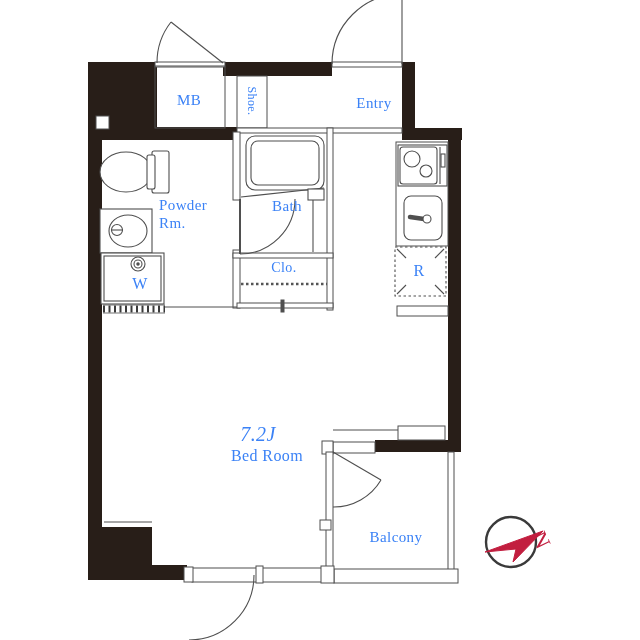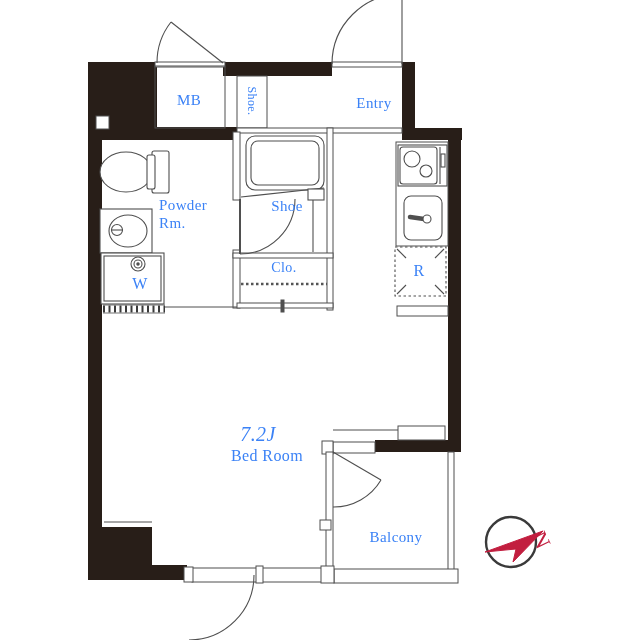--- a/index.html
+++ b/index.html
@@ -155,21 +155,21 @@
       <circle cx="511" cy="542" r="25" fill="#ffffff" stroke="#3a3a3a" stroke-width="2.4"></circle>
       <polygon points="543,531 485,552 516,549 513,562" fill="#c21e3f" stroke="#c21e3f" stroke-width="1"></polygon>
       <text x="0" y="0" transform="translate(539,541) rotate(64)" font-family="Liberation Serif, serif" font-size="22" fill="#c21e3f" text-anchor="middle" dominant-baseline="middle">N</text>
     </g>
   </svg>
 
   <div class="lbl" style="left:189px;top:100px;font-size:15px;">MB</div>
   <div class="lbl vert" style="left:252px;top:101px;font-size:12px;">Shoe.</div>
   <div class="lbl" style="left:362px;top:103px;font-size:15px;margin-left:12px;">Entry</div>
   <div class="lbl wrap" style="left:196px;top:214px;font-size:15px;width:74px;">Powder Rm.</div>
-  <div class="lbl" style="left:287px;top:206px;font-size:15px;">Shoe</div>
+  <div class="lbl" style="left:287px;top:206px;font-size:15px;">Bath</div>
   <div class="lbl" style="left:284px;top:268px;font-size:14px;">Clo.</div>
   <div class="lbl" style="left:140px;top:284px;font-size:16px;">W</div>
   <div class="lbl" style="left:419px;top:271px;font-size:16px;">R</div>
   <div class="lbl" style="left:267px;top:412px;font-size:16px;margin-top:44px;">Bed Room</div>
   <div class="lbl" style="left:258px;top:434px;font-size:20px;font-style:italic;">7.2J</div>
   <div class="lbl" style="left:396px;top:537px;font-size:15px;">Balcony</div>
 
 </div>
 
 </body></html>

